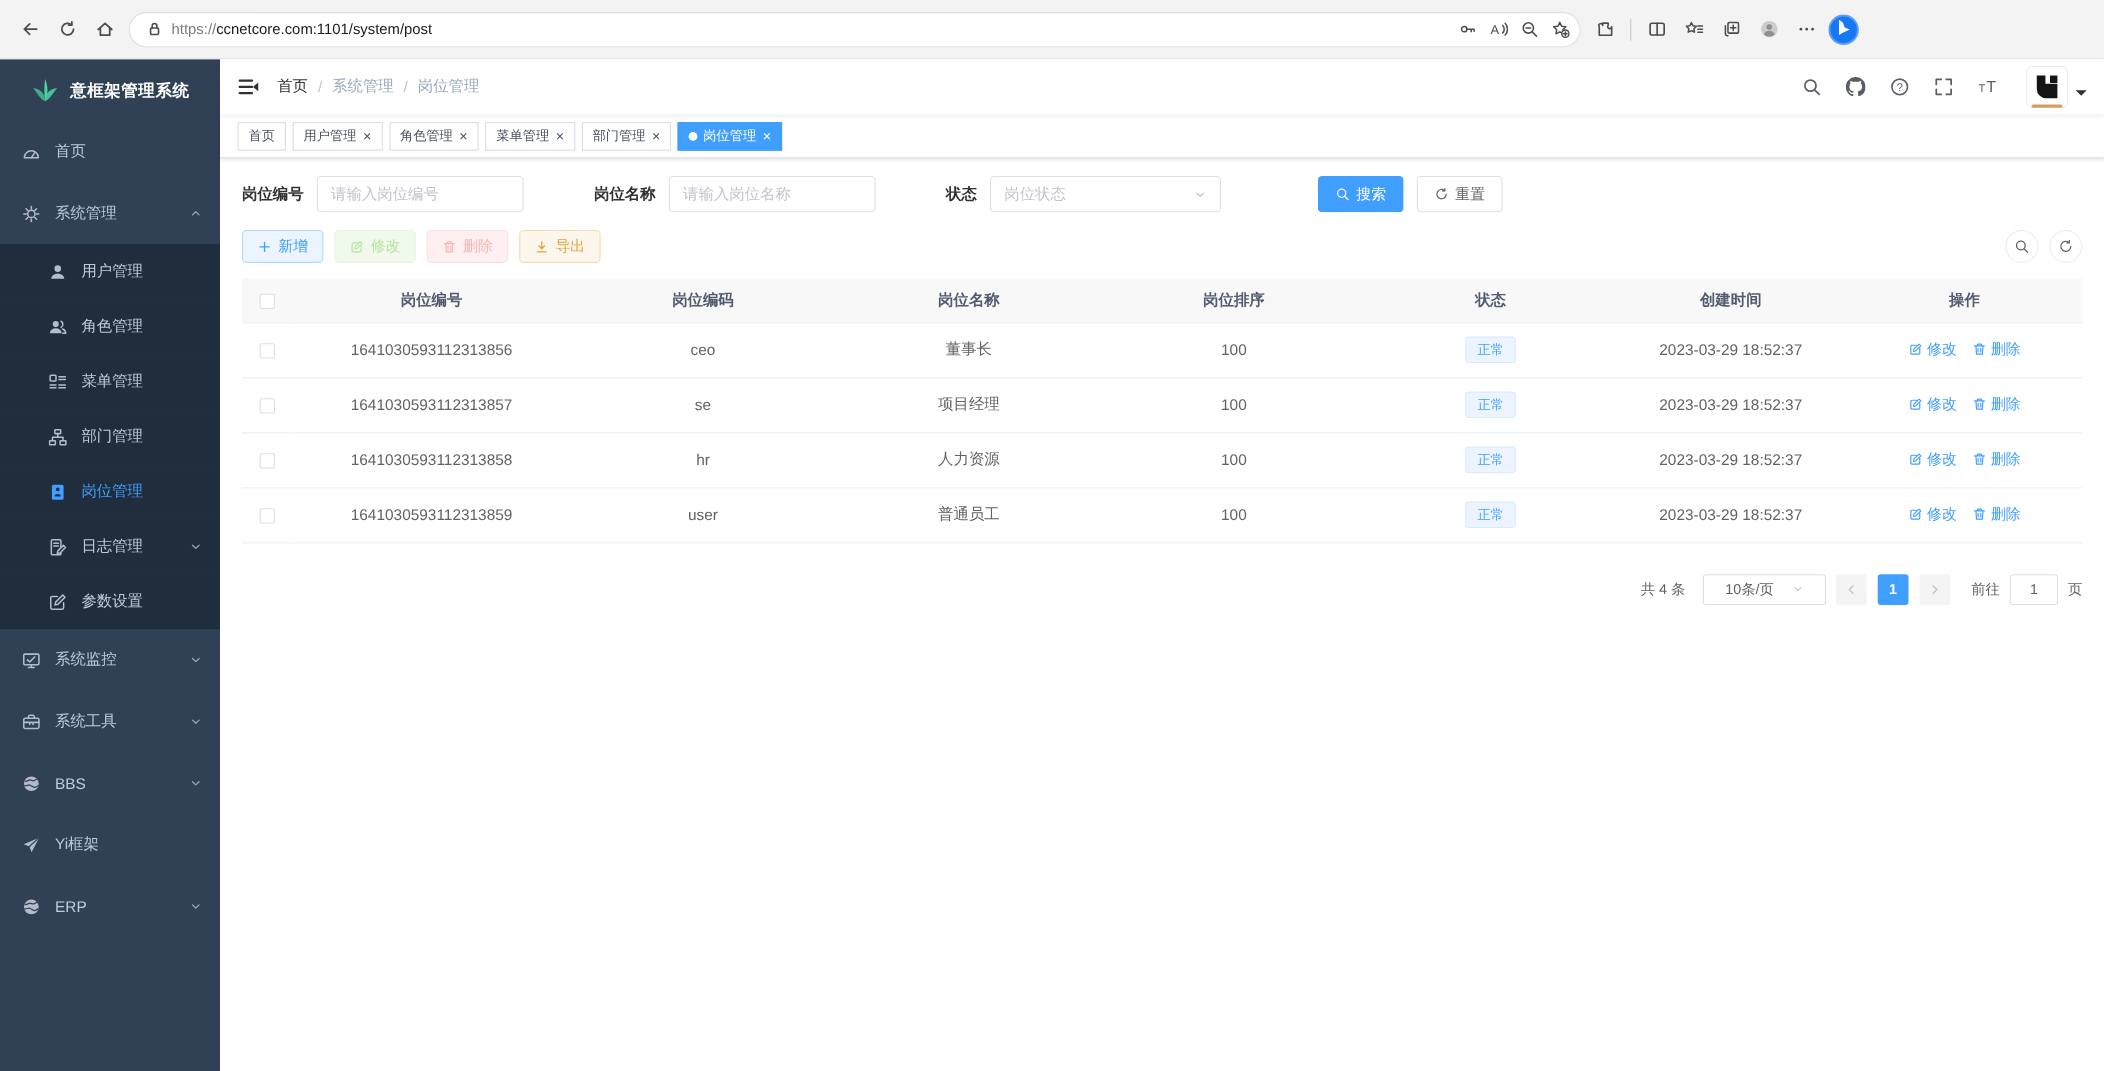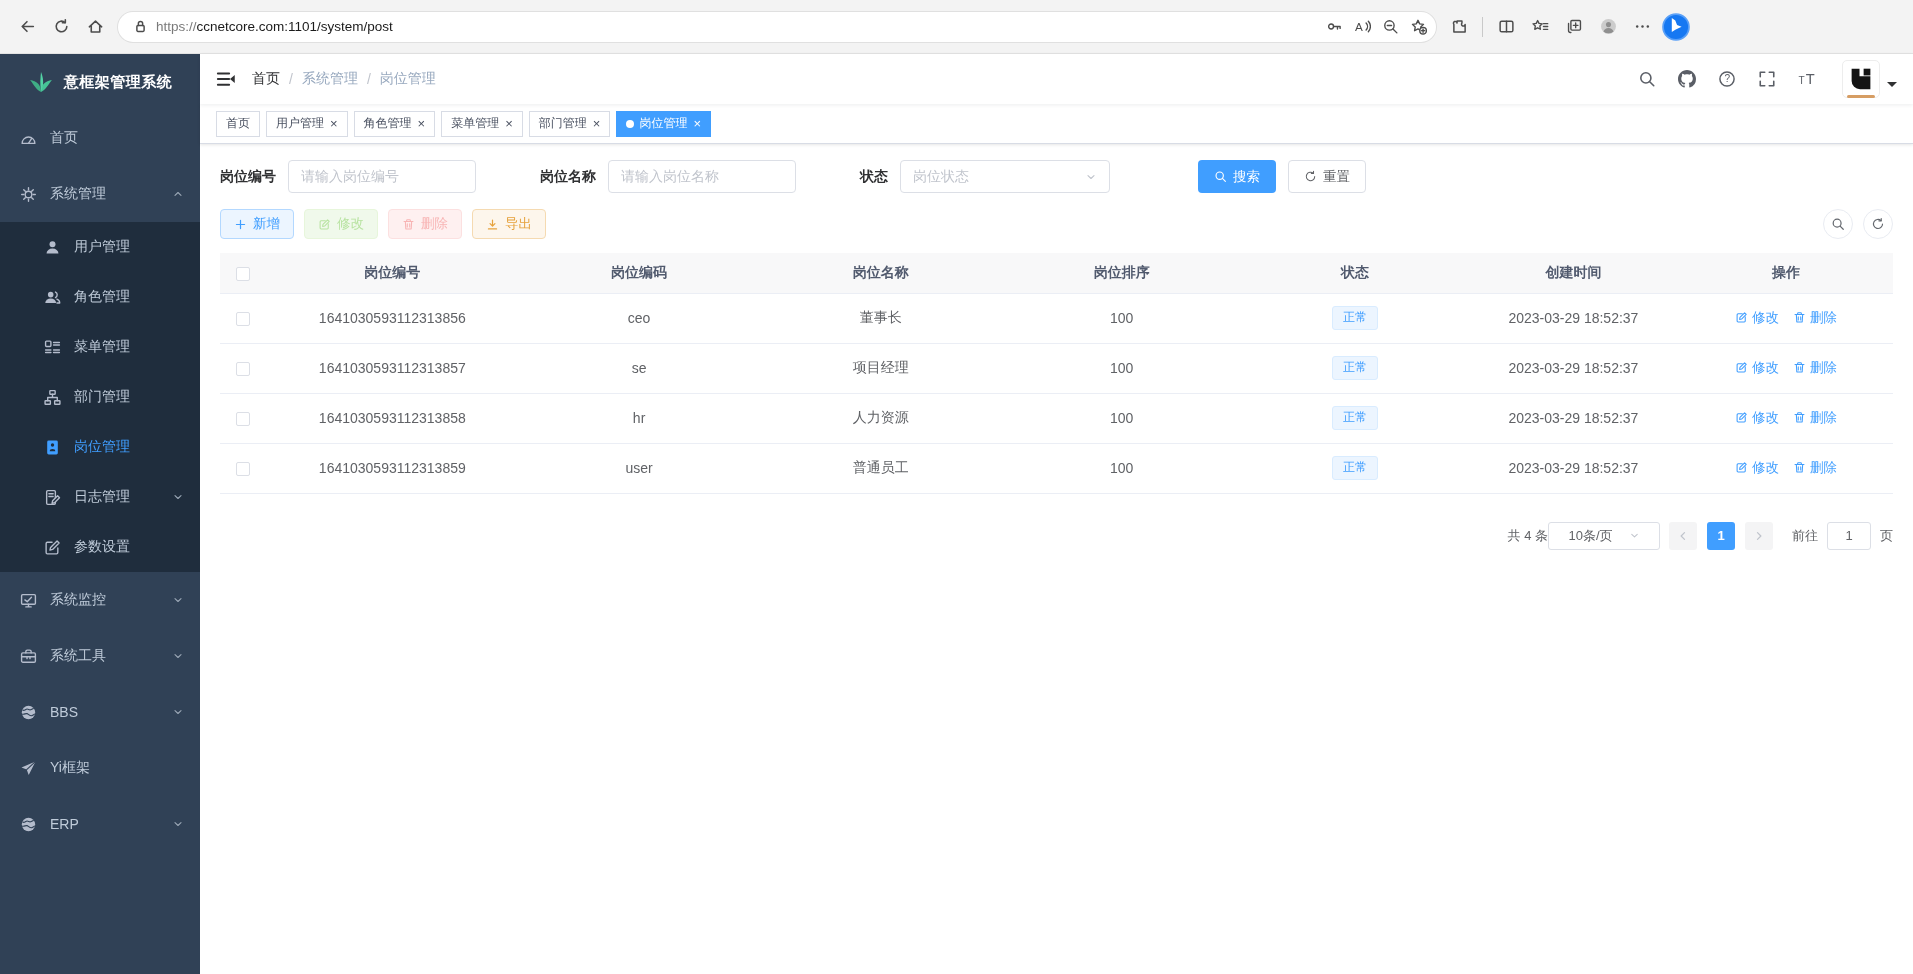--- a/index.html
+++ b/index.html
@@ -109,30 +109,30 @@
 
   
   table { width:100%; border-collapse:collapse; table-layout:fixed; }
   thead th { background:#f8f8f9; color:#515a6e; font-weight:bold; font-size:14px;
     height:40px; text-align:center; border-bottom:1px solid #ebeef5; }
   tbody td { height:50px; text-align:center; font-size:14px; color:#606266;
     border-bottom:1px solid #ebeef5; background:#fff; }
   .checkbox { width:14px; height:14px; border:1px solid #dcdfe6; border-radius:2px;
     background:#fff; display:inline-block; vertical-align:middle; cursor:pointer; }
   .tag-normal { display:inline-block; height:24px; line-height:22px; padding:0 10px;
-    background:#ecf5ff; border:1px solid #d9ecff; border-radius:3px; color:#409eff; font-size:12px;font-family:Liberation Mono, monospace; }
+    background:#ecf5ff; border:1px solid #d9ecff; border-radius:3px; color:#409eff; font-size:12px; }
   .op-link { color:#409eff; font-size:13.5px; display:inline-flex; align-items:center;
     gap:4px; cursor:pointer; }
   .op-link + .op-link { margin-left:14px; }
   .op-link svg { width:13px; height:13px; }
 
   
   .pagination { display:flex; align-items:center; justify-content:flex-end;
     margin-top:28px; font-size:13px; color:#606266; }
-  .pg-total { }
+  .pg-total { margin-right:16px; }
   .pg-size { width:112px; height:28px; border:1px solid #dcdfe6; border-radius:3px;
     background:#fff; display:flex; align-items:center; justify-content:center; gap:16px;
     cursor:pointer; margin-right:4px; color:#606266; }
   .pg-size svg { width:11px; height:11px; color:#c0c4cc; }
   .pg-btn { width:28px; height:28px; border-radius:3px; background:#f4f4f5; color:#c0c4cc;
     display:flex; align-items:center; justify-content:center; cursor:pointer; margin:0 5px; }
   .pg-btn svg { width:12px; height:12px; }
   .pg-num { width:28px; height:28px; border-radius:3px; background:#409eff; color:#fff;
     display:flex; align-items:center; justify-content:center; font-weight:bold; margin:0 5px; cursor:pointer; }
   .pg-goto { margin-left:14px; margin-right:9px; }

